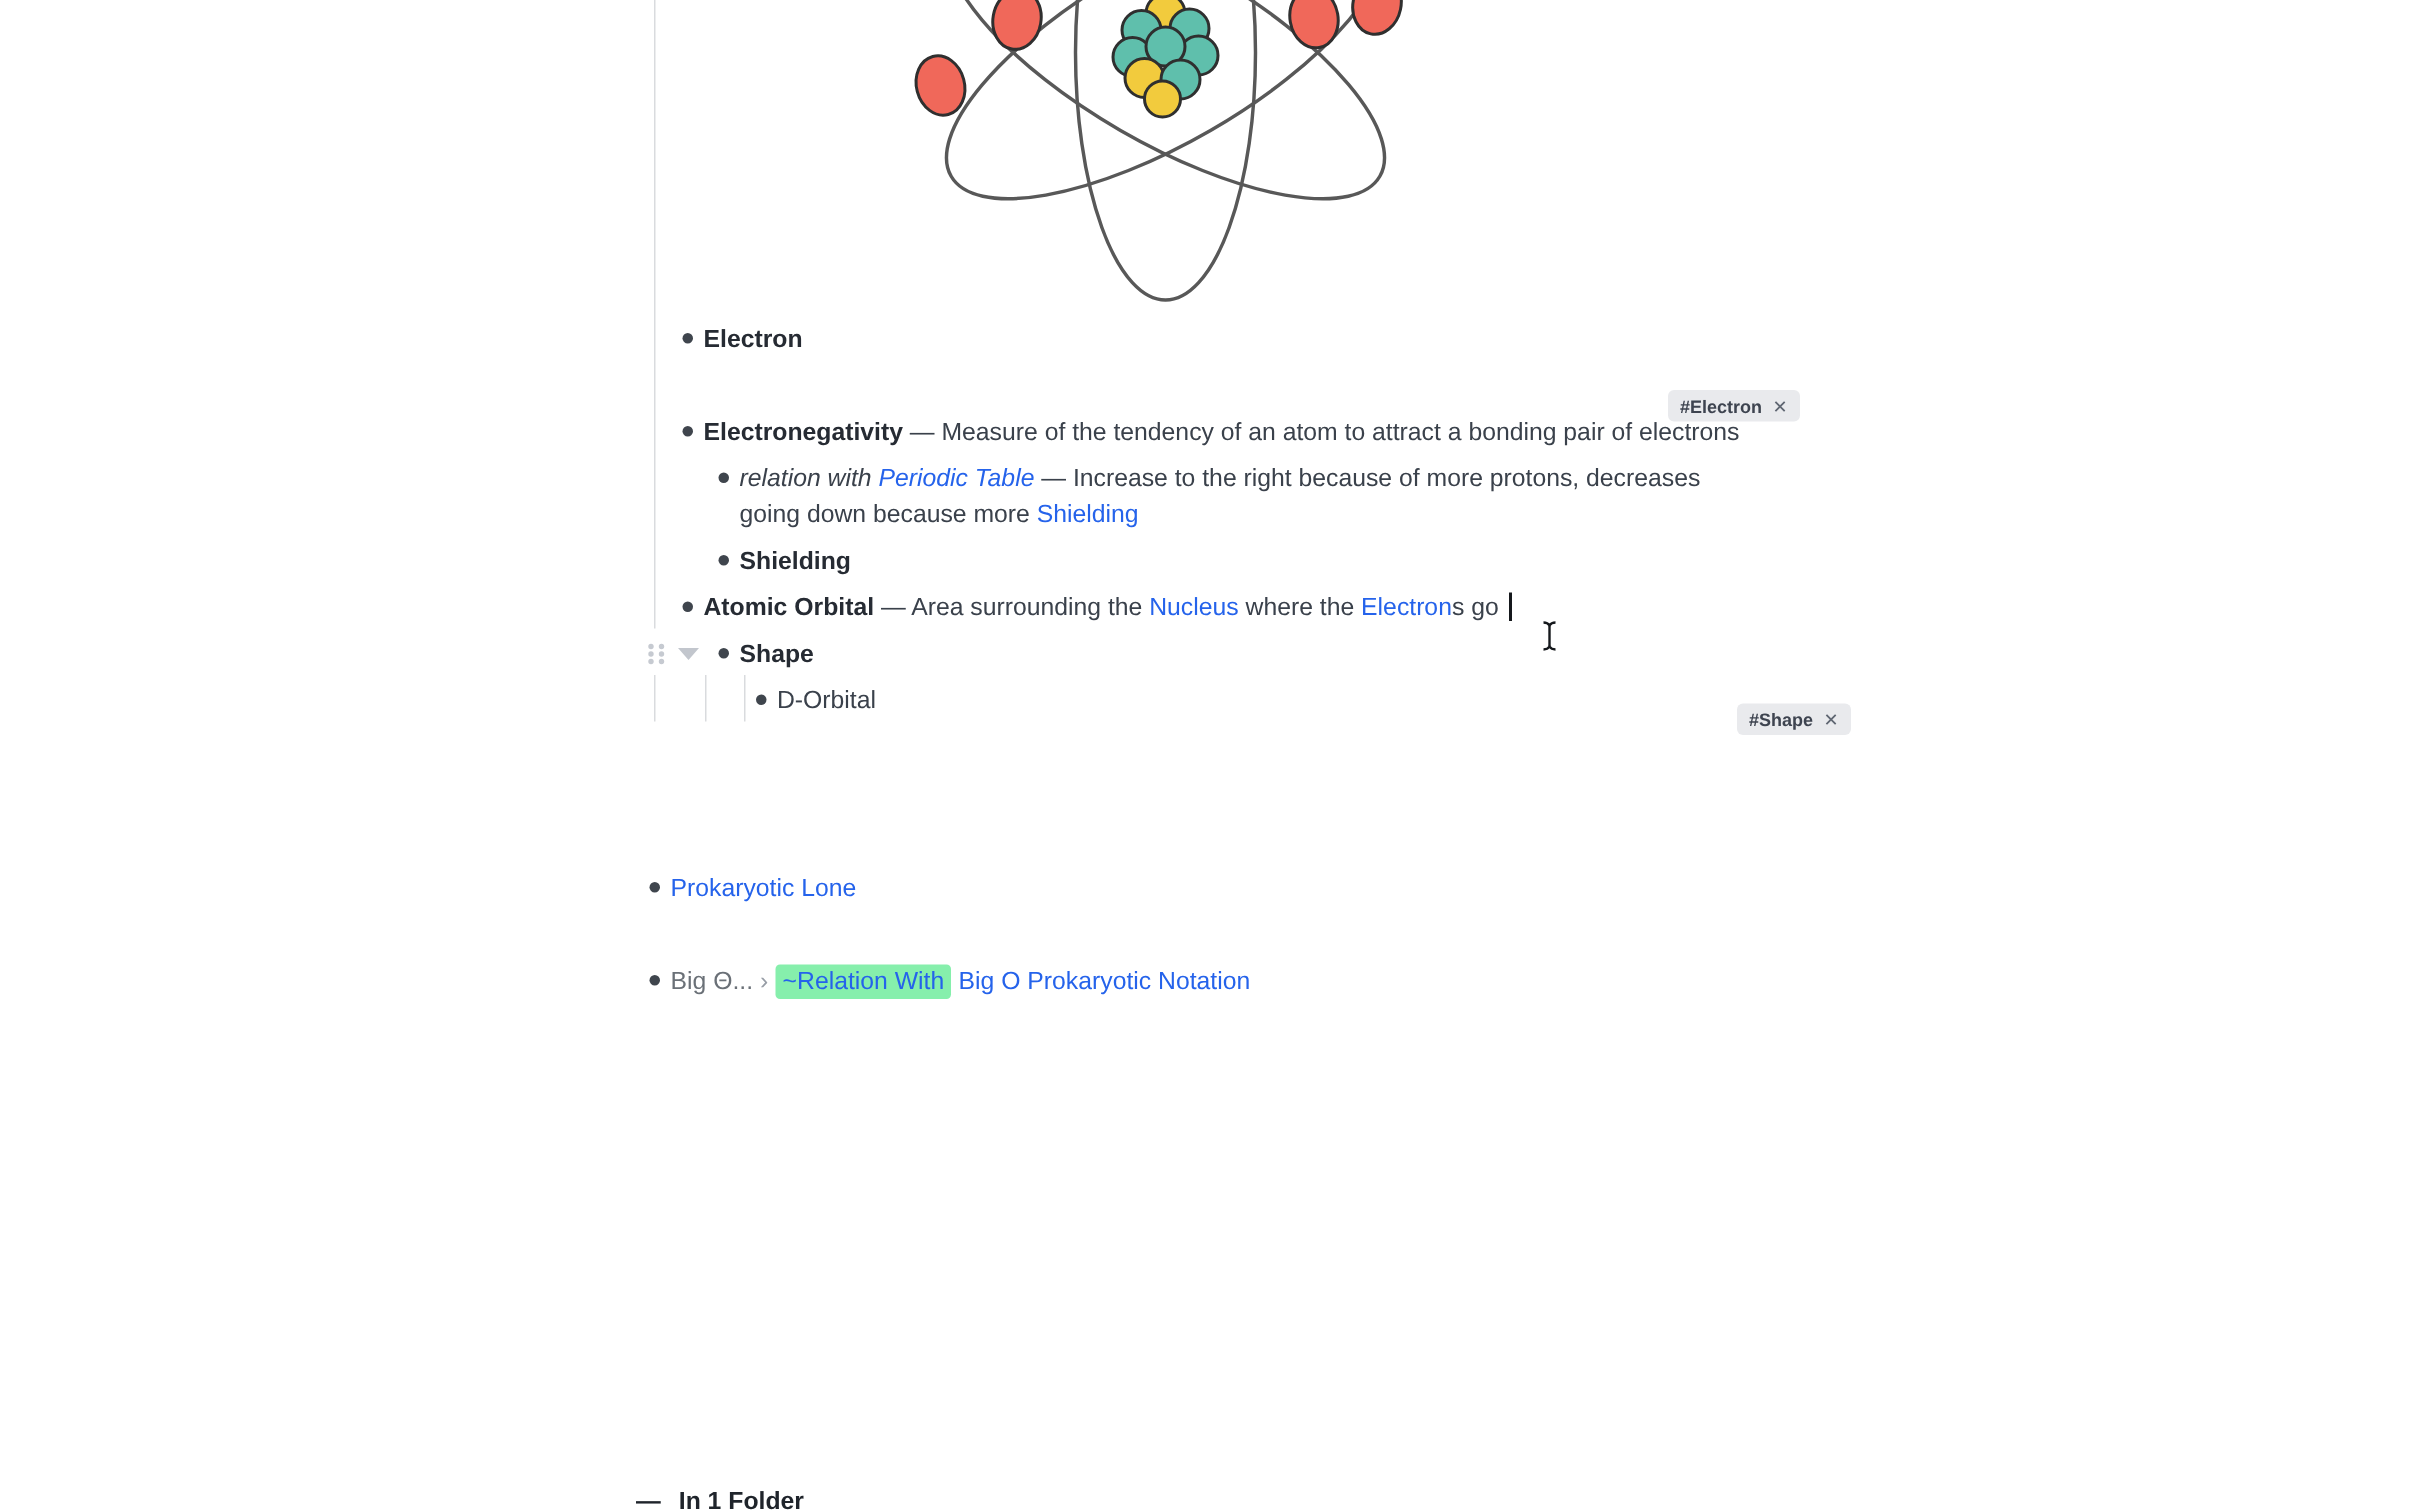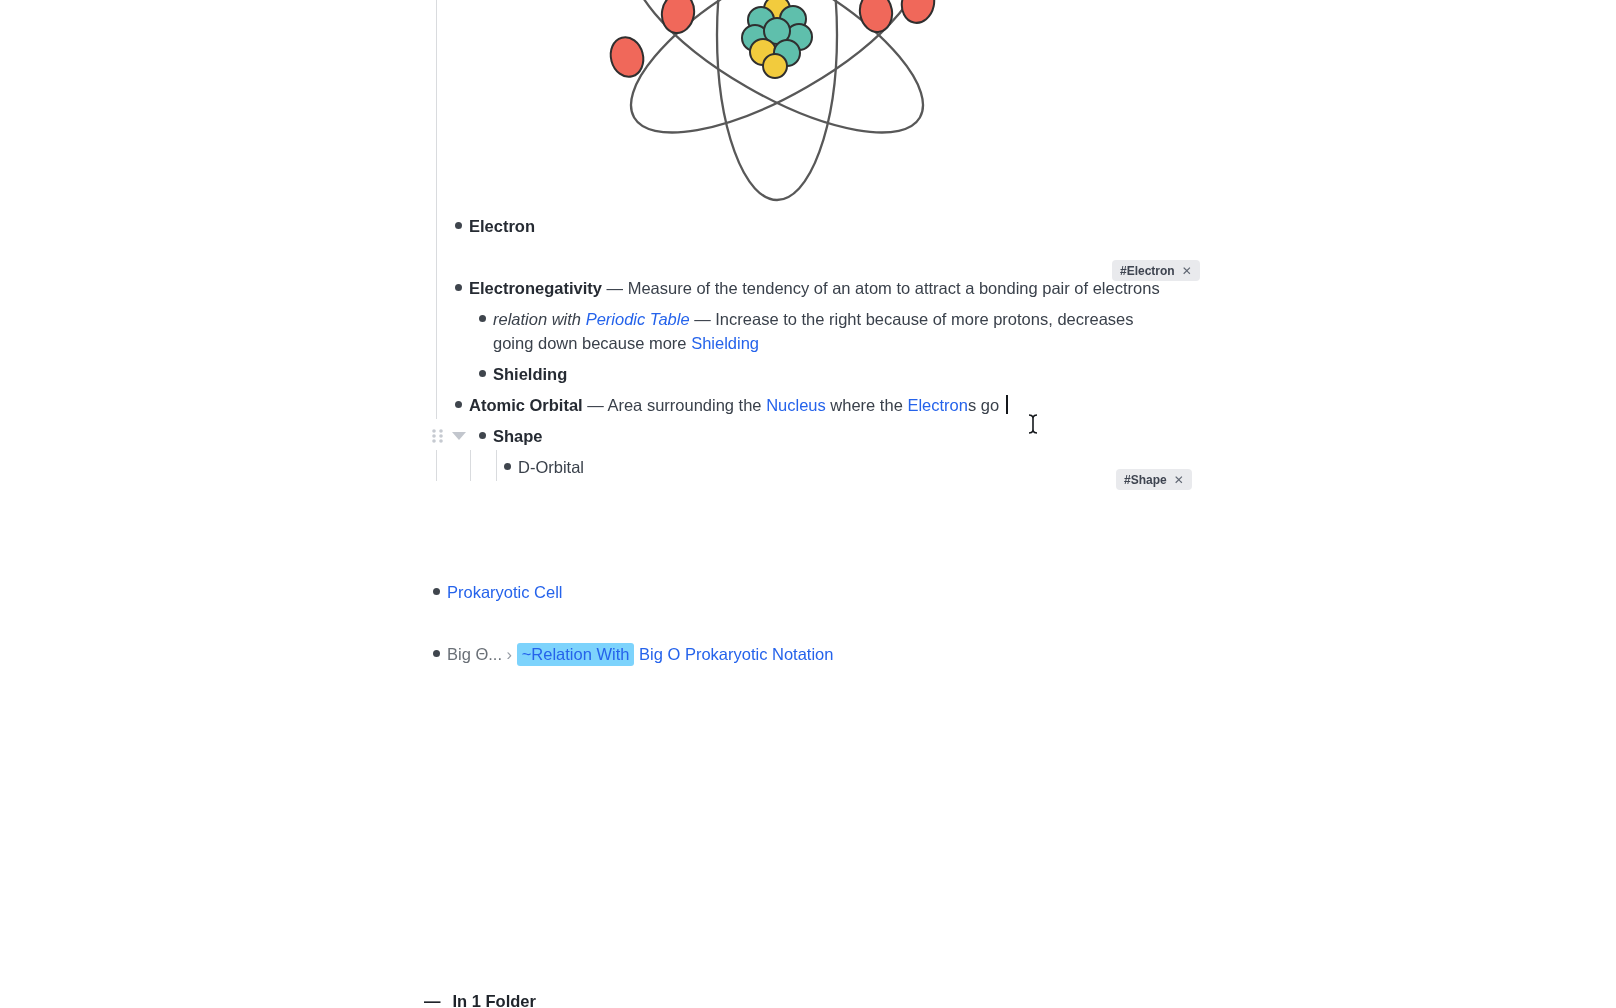--- a/index.html
+++ b/index.html
@@ -12,21 +12,21 @@
   .row .bullet{position:absolute;left:-14px;top:8px;width:7px;height:7px;border-radius:50%;
                background:#3f454d;}
   .seg-bold{font-weight:700;color:#262b33;}
   .seg-plain{color:#3a414b;}
   .seg-link{color:#2563eb;}
   .seg-link-bold{color:#2563eb;font-weight:700;}
   .seg-italic{font-style:italic;color:#3a414b;}
   .seg-link-italic{font-style:italic;color:#2563eb;}
   .seg-gray{color:#6a7077;text-align:right;}
   .seg-chevron{color:#979da6;}
-  .seg-hl-link{color:#2563eb;background:#7dd3fc;border-radius:3px;padding:2px 5px 3px;}
+  .seg-hl-link{color:#2563eb;background:#86efac;border-radius:3px;padding:2px 5px 3px;}
   .seg-caret{display:inline-block;width:2px;height:19px;background:#15181c;
              vertical-align:text-bottom;margin-left:2px;}
   
   .tag-pill{position:absolute;display:flex;align-items:center;gap:7px;height:21px;
             background:#e9eaed;border-radius:4px;padding:0 8px;font-size:12px;
             font-weight:700;color:#3e4450;margin-top:12px;}
   .tag-x{font-weight:400;font-size:12px;color:#5f6672;cursor:pointer;}
   
   .drag-handle{position:absolute;left:431px;top:428px;}
   .collapse-arrow{position:absolute;left:452px;top:432px;width:0;height:0;
@@ -94,28 +94,28 @@
   </svg>
   <div class="collapse-arrow"></div>
 
   <div class="row" style="left:469px;top:214px"><span class="bullet"></span><span class="seg-bold">Electron</span></div>
   <div class="row" style="left:469px;top:276px;width:720px"><span class="bullet"></span><span class="seg-bold">Electronegativity</span><span class="seg-plain"> — Measure of the tendency of an atom to attract a bonding pair of electrons</span></div>
   <div class="row" style="left:493px;top:307px;width:700px"><span class="bullet"></span><span class="seg-italic">relation with </span><span class="seg-link-italic">Periodic Table</span><span class="seg-plain"> — Increase to the right because of more protons, decreases</span><br><span class="seg-plain">going down because more </span><span class="seg-link">Shielding</span></div>
   <div class="row" style="left:493px;top:362px"><span class="bullet"></span><span class="seg-bold">Shielding</span></div>
   <div class="row" style="left:469px;top:393px;width:600px"><span class="bullet"></span><span class="seg-bold">Atomic Orbital</span><span class="seg-plain"> — Area surrounding the </span><span class="seg-link">Nucleus</span><span class="seg-plain"> where the </span><span class="seg-link">Electron</span><span class="seg-plain">s go </span><span class="seg-caret"></span></div>
   <div class="row" style="left:493px;top:424px"><span class="bullet"></span><span class="seg-bold">Shape</span></div>
   <div class="row" style="left:518px;top:455px"><span class="bullet"></span><span class="seg-plain">D-Orbital</span></div>
-  <div class="row" style="left:447px;top:580px"><span class="bullet"></span><span class="seg-link">Prokaryotic Cell</span></div>
+  <div class="row" style="left:447px;top:580px"><span class="bullet"></span><span class="seg-link">Prokaryotic Lone</span></div>
   <div class="row" style="left:447px;top:642px"><span class="bullet"></span><span class="seg-gray">Big Θ... </span><span class="seg-chevron">› </span><span class="seg-hl-link">~Relation With</span><span class="seg-link"> Big O Prokaryotic Notation</span></div>
 
   <div class="tag-pill" style="left:1112px;top:248px">
     <span>#Electron</span>
     <span class="tag-x">✕</span>
   </div>
-  <div class="tag-pill" style="left:1116px;top:457px">
+  <div class="tag-pill" style="left:1158px;top:457px">
     <span>#Shape</span>
     <span class="tag-x">✕</span>
   </div>
 
   <svg class="ibeam" width="14" height="22" viewBox="0 0 14 22">
     <g stroke="#15181c" stroke-width="1.6" fill="none">
       <path d="M3 2 C5 2 6.4 3 7 4 C7.6 3 9 2 11 2"></path>
       <path d="M7 4 L7 18"></path>
       <path d="M3 20 C5 20 6.4 19 7 18 C7.6 19 9 20 11 20"></path>
     </g>

